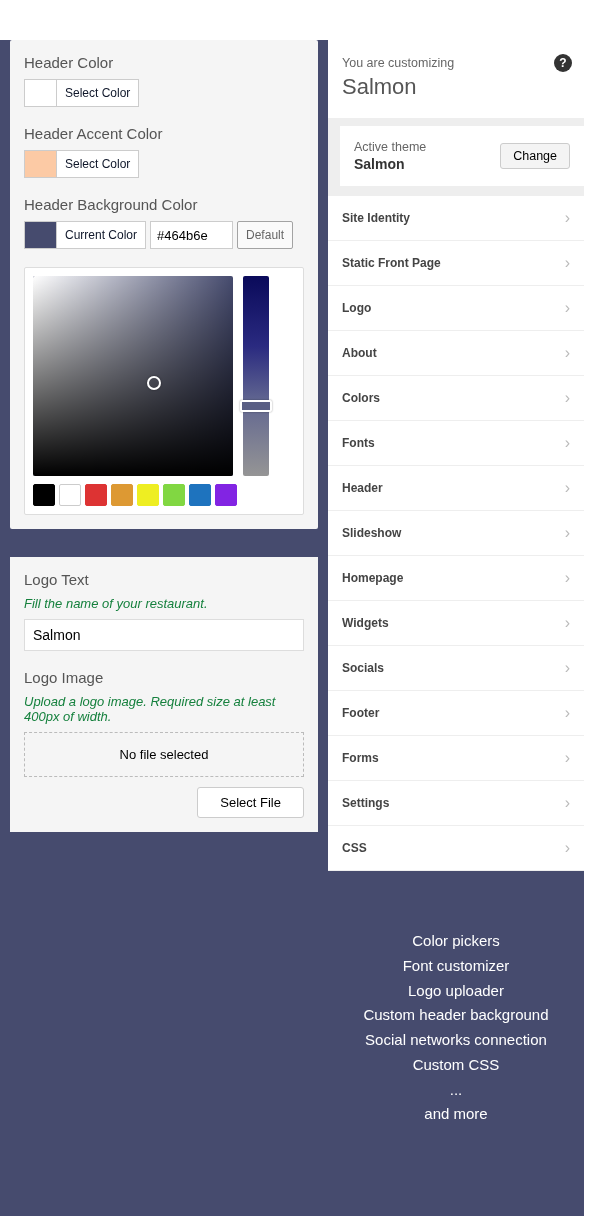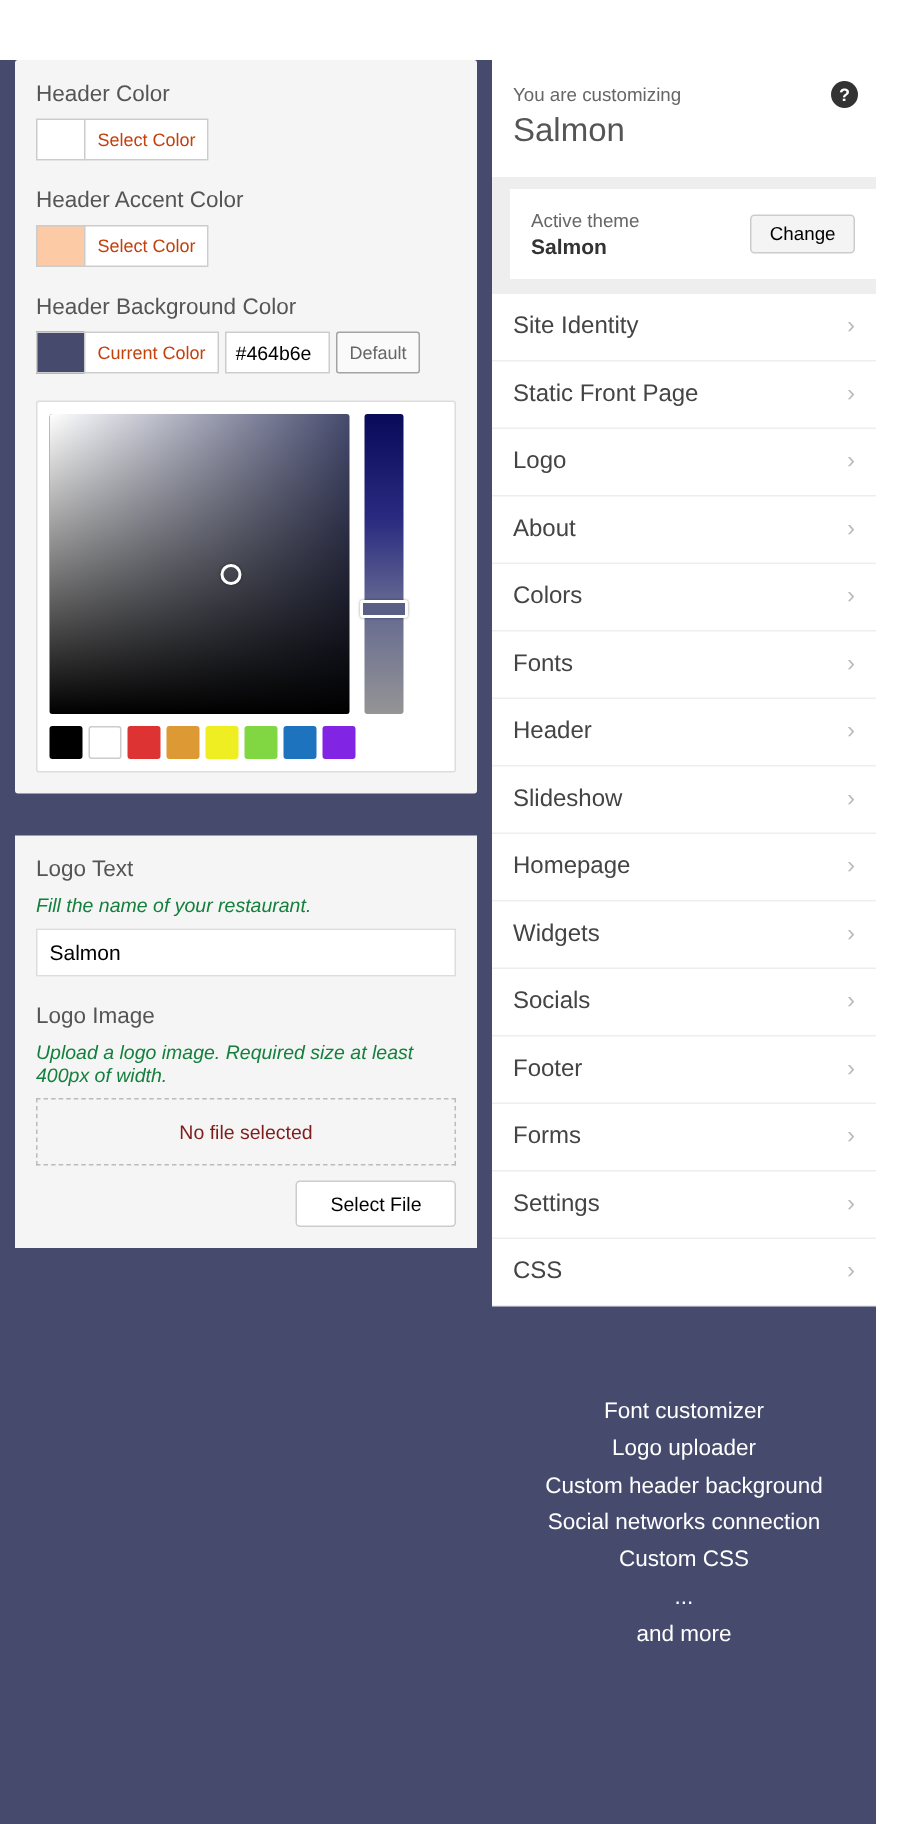--- a/index.html
+++ b/index.html
@@ -13,61 +13,61 @@
 .hero { height: 363px; padding: 48px 24px 24px; text-align: center; color: #fff; }
 .hero-icon { width: 58px; height: 58px; margin: 0 auto 26px; border: 1.5px solid #f0b58c; border-radius: 50%; display: flex; align-items: center; justify-content: center; }
 .hero-title { color: #f7c29a; font-size: 19px; font-weight: 700; letter-spacing: 1px; margin-bottom: 12px; }
 .hero-desc { font-size: 15px; line-height: 1.6; color: #e8e9f0; padding: 0 8px; }
 
 
 .panel { background: #f5f5f5; margin: 0 10px; padding: 14px; border-radius: 2px; }
 .field-label { font-size: 15px; color: #555; margin-bottom: 8px; }
 .swatch-row { display: flex; margin-bottom: 18px; }
 .swatch { width: 33px; height: 28px; border: 1px solid #ccc; background: #fff; }
-.swatch-btn { border: 1px solid #ccc; background: #fff; font-size: 12px; color: #c2410c; padding: 0 8px; line-height: 26px; height: 28px; margin-left: -1px; cursor: pointer; }
+.swatch-btn { border: 1px solid #ccc; background: #fff; font-size: 12px; color: #0f172a; padding: 0 8px; line-height: 26px; height: 28px; margin-left: -1px; cursor: pointer; }
 .swatch.peach { background: #fccaa5; }
 .swatch.navy { background: #464b6e; }
 .hex-row { display: flex; margin-bottom: 18px; }
-.hex-input { border: 1px solid #ccc; width: 70px; padding: 0 6px; height: 28px; font-size: 13px; margin-left: 4px; }
+.hex-input { border: 1px solid #ccc; width: 83px; padding: 0 6px; height: 28px; font-size: 13px; margin-left: 4px; }
 .default-btn { border: 1px solid #a3a3a3; background: #fafafa; font-size: 12px; color: #666; height: 28px; padding: 0 8px; margin-left: 4px; cursor: pointer; border-radius: 2px; }
 
 .picker-box { background: #fff; border: 1px solid #ddd; padding: 8px; border-radius: 2px; }
 .picker-row { display: flex; gap: 10px; }
 .sat-lum { width: 200px; height: 200px; position: relative; border-radius: 2px; overflow: hidden; background: #464b6e; }
 .sat-overlay { position: absolute; inset: 0; background: linear-gradient(to right, #fff, transparent); }
 .lum-overlay { position: absolute; inset: 0; background: linear-gradient(to bottom, transparent, #000); }
 .picker-ring { position: absolute; width: 14px; height: 14px; border: 2px solid #fff; border-radius: 50%; left: 114px; top: 100px; box-shadow: 0 0 2px rgba(0,0,0,0.5); }
 .hue-strip { width: 26px; height: 200px; border-radius: 2px; position: relative; background: linear-gradient(to bottom, #0a0a5a 0%, #2a2a80 35%, #606590 62%, #959595 100%); }
 .hue-handle { position: absolute; left: -3px; width: 32px; height: 12px; top: 124px; border: 2px solid #fff; background: #5a5f85; border-radius: 2px; box-shadow: 0 0 2px rgba(0,0,0,0.4); }
 .presets { display: flex; gap: 4px; margin-top: 8px; }
 .preset { width: 22px; height: 22px; border: 1px solid #bbb; border-radius: 2px; cursor: pointer; }
 
 
 .logo-panel { background: #f5f5f5; margin: 28px 10px 0; padding: 14px; }
 .field-desc { font-style: italic; color: #15803d; font-size: 13px; margin-bottom: 8px; }
 .text-input { width: 100%; border: 1px solid #ddd; padding: 7px 8px; font-size: 14px; background: #fff; }
 .section-gap { height: 18px; }
-.file-box { border: 1px dashed #bbb; text-align: center; padding: 14px 0; font-size: 13px; color: #7f1d1d; margin-bottom: 10px; }
+.file-box { border: 1px dashed #bbb; text-align: center; padding: 14px 0; font-size: 13px; color: #000000; margin-bottom: 10px; }
 .selectfile-row { text-align: right; }
 .select-file-btn { border: 1px solid #ccc; background: #fff; padding: 7px 22px; font-size: 13px; border-radius: 3px; cursor: pointer; }
 
 
 .custom-header { background: #fff; padding: 16px 14px 18px; position: relative; }
 .custom-header .subtitle { font-size: 12.5px; color: #666; margin-bottom: 4px; }
 .custom-header .title { font-size: 22px; color: #555; }
 .help-icon { position: absolute; right: 12px; top: 14px; width: 18px; height: 18px; background: #333; color: #fff; border-radius: 50%; font-size: 12px; font-weight: bold; display: flex; align-items: center; justify-content: center; }
 
 .theme-bar { background: #fff; margin-top: 8px; padding: 14px 14px; display: flex; justify-content: space-between; align-items: center; margin-left: 12px; }
 .theme-info .label { font-size: 12.5px; color: #666; }
 .theme-info .name { font-size: 14px; color: #333; font-weight: 600; margin-top: 2px; }
 .change-btn { border: 1px solid #ccc; background: #f4f4f4; padding: 5px 12px; font-size: 12.5px; border-radius: 3px; cursor: pointer; }
 
 .menus { margin-top: 10px; background: #fff; }
 .menu-item { border-bottom: 1px solid #eee; padding: 13px 14px; display: flex; justify-content: space-between; align-items: center; cursor: pointer; }
-.menu-item .label { font-size: 16px; color: #444; font-weight: 400; }
+.menu-item .label { font-size: 12px; color: #444; font-weight: 700; }
 .chev { color: #bbb; font-size: 16px; }
 
 .features { margin-top: 58px; text-align: center; color: #fff; font-size: 15px; line-height: 1.65; padding: 0 16px; }
 .right-col { display: flex; flex-direction: column; }
 .right-content { background: #eee; }
 .right-bottom { background: #464b6e; flex: 1; }
 </style>
 </head>
 <body>
 
@@ -209,20 +209,21 @@
           </div>
           <div class="menu-item">
             <span class="label">CSS</span>
             <span class="chev">›</span>
           </div>
         </div>
     </div>
 
     <div class="right-bottom">
       <div class="features">
+          <div>Color pickers</div>
           <div>Font customizer</div>
           <div>Logo uploader</div>
           <div>Custom header background</div>
           <div>Social networks connection</div>
           <div>Custom CSS</div>
           <div>...</div>
           <div>and more</div>
         </div>
     </div>
   </div>

